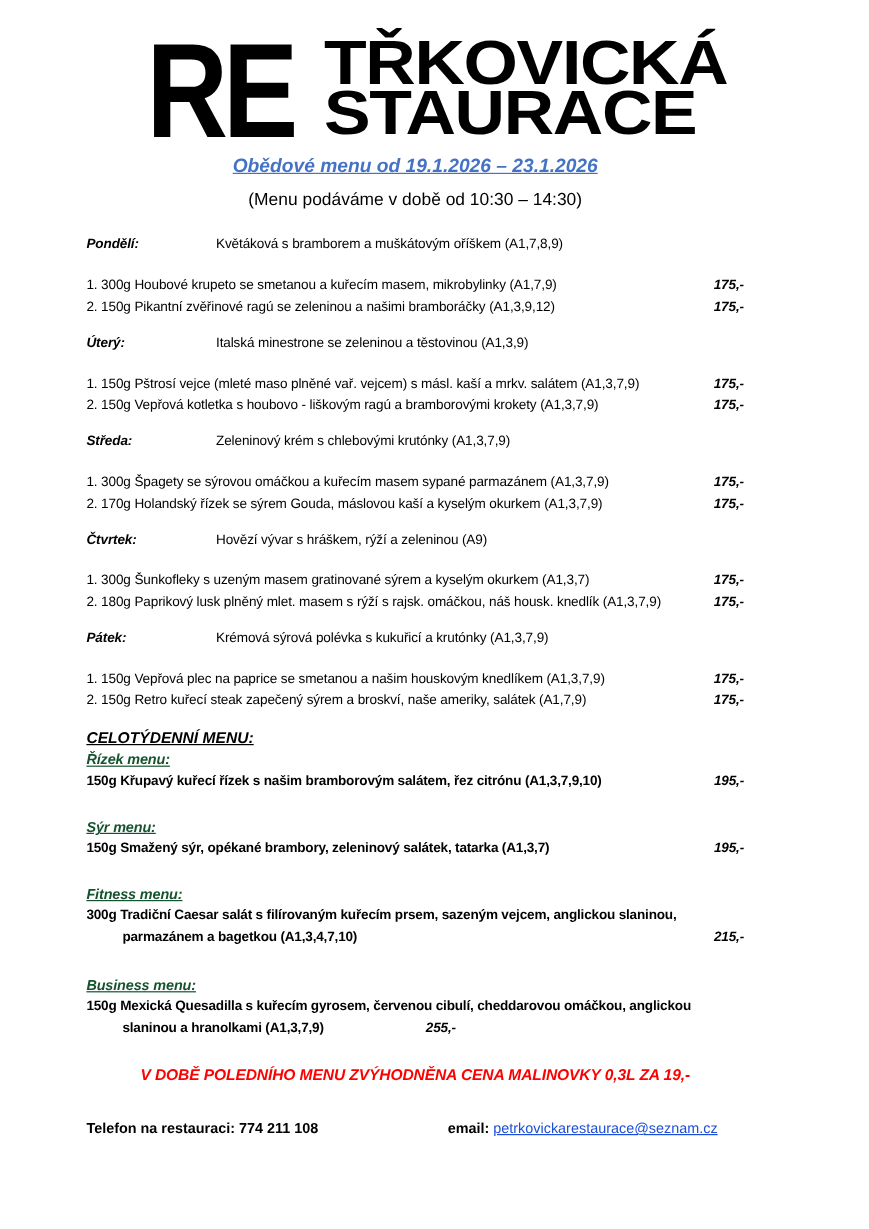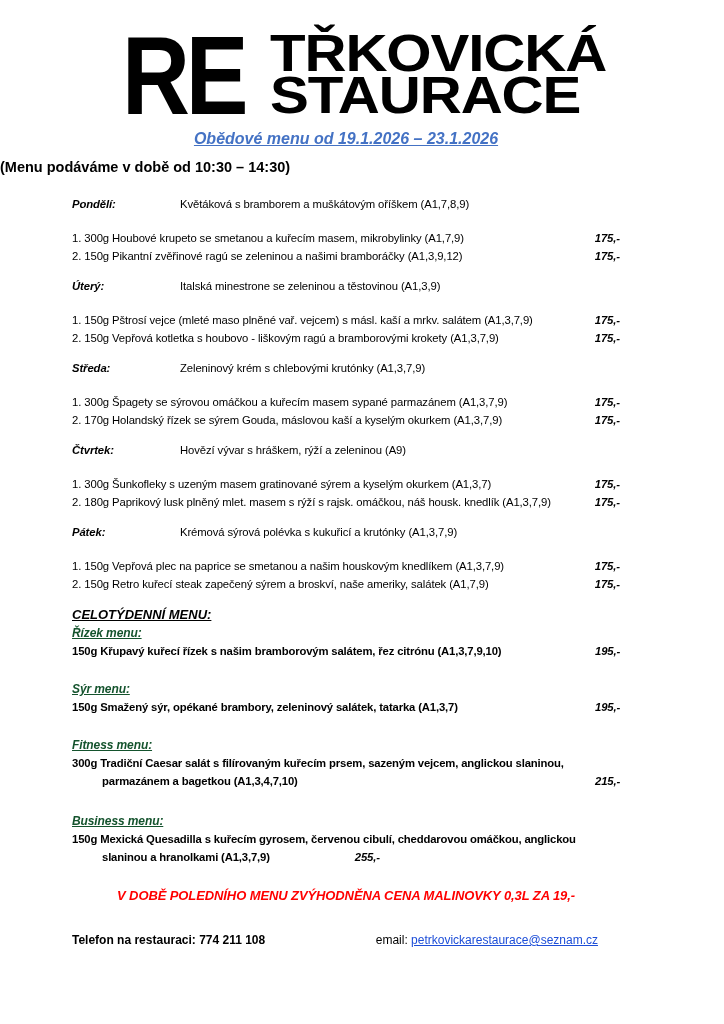--- a/index.html
+++ b/index.html
@@ -27,22 +27,22 @@
     display:inline-block;white-space:nowrap;
   }
 
   
   .title{
     margin-top:14px;text-align:center;
     font-size:16px;font-style:italic;font-weight:700;
     color:#4472C4;text-decoration:underline;
   }
   .subtitle{
-    margin-top:11px;
-    font-size:14.5px;font-weight:bold;
+    margin-top:11px;text-align:center;
+    font-size:14.5px;font-weight:normal;
   }
 
   
   .content{width:548px;margin:20px auto 0 auto;font-size:11.3px;letter-spacing:-.1px;}
   .day-block{margin-bottom:12px;}
   .day-row{display:flex;line-height:18px;margin-bottom:16px;}
   .day-name{width:108px;flex:0 0 108px;font-weight:bold;font-style:italic;}
   .soup{flex:1 1 auto;}
   .item-row{display:flex;line-height:18px;}
   .item-text{flex:1 1 auto;white-space:nowrap;overflow:hidden;}
@@ -65,21 +65,21 @@
   .price-mid{flex:0 0 auto;margin-left:85px;font-weight:bold;font-style:italic;}
 
   
   .promo{
     margin-top:22px;text-align:center;
     color:#FF0000;font-weight:bold;font-style:italic;font-size:13px;
   }
   .footer{width:548px;margin:30px auto 0 auto;display:flex;font-size:12px;}
   .phone{font-weight:bold;}
   .email-group{margin-left:auto;margin-right:22px;white-space:nowrap;}
-  .email-label{font-weight:normal;}
+  .email-label{font-weight:bold;}
   .email-link{color:#1d4ed8;text-decoration:underline;cursor:pointer;}
 </style>
 </head>
 <body>
 
 <div class="page">
 
   <header class="logo">
     <span class="logo-big">RE</span>
     <span class="logo-stack">

